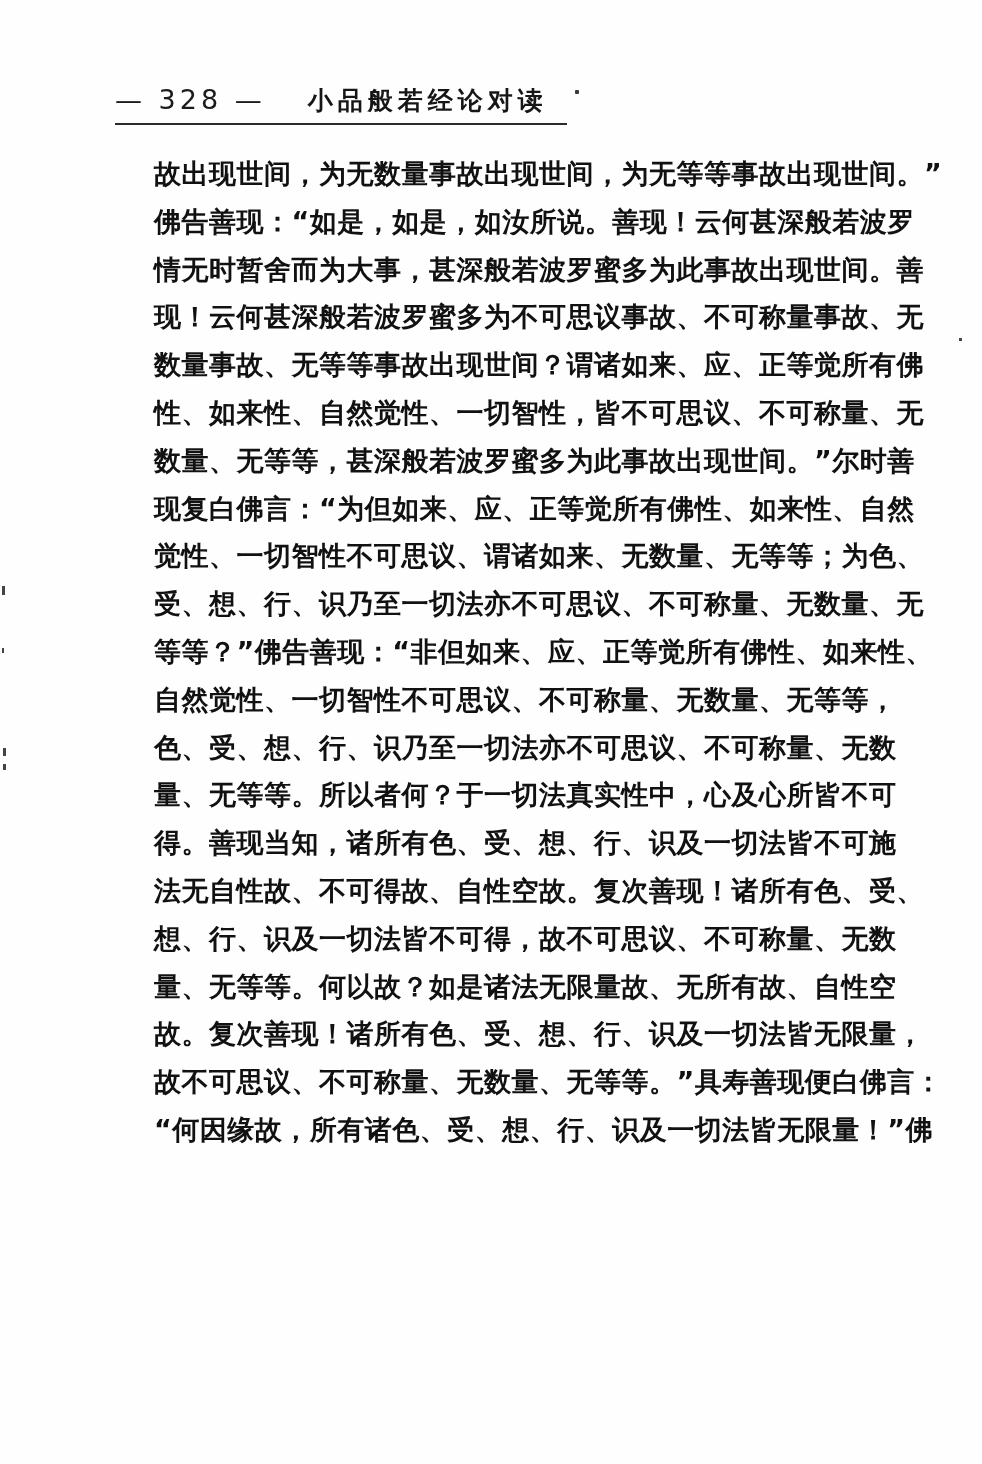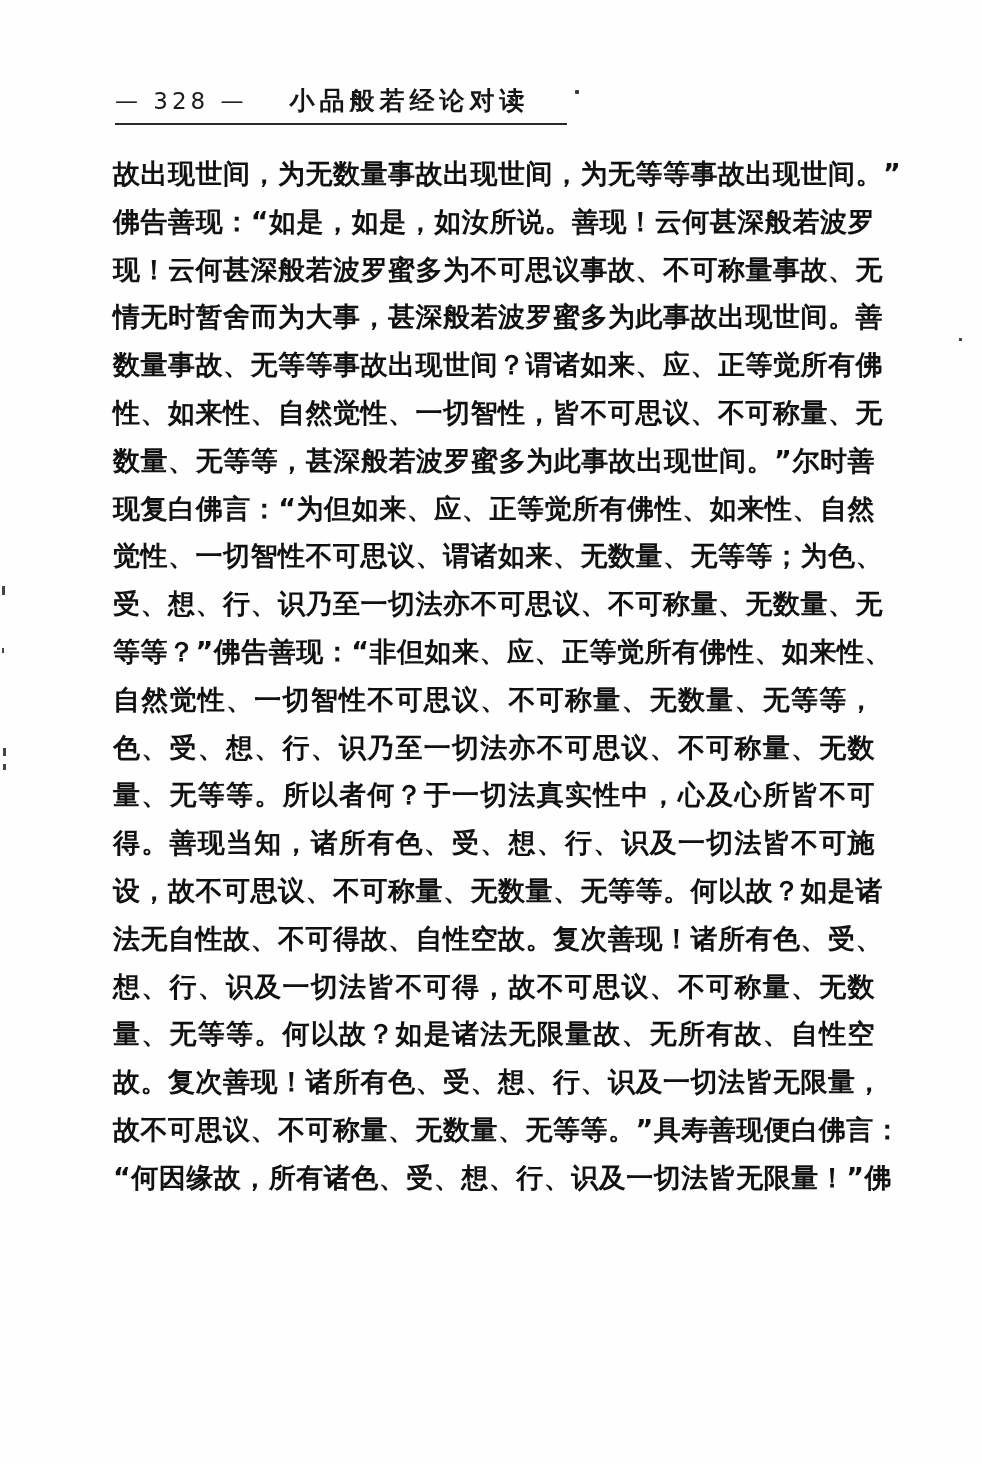--- a/index.html
+++ b/index.html
@@ -21,21 +21,21 @@
     top: 84px;
     left: 115px;
     width: 452px;
     padding-bottom: 6px;
     border-bottom: 2px solid #2a2a2a;
     display: flex;
     align-items: baseline;
     white-space: nowrap;
   }
   .page-marker {
-    font-size: 23px;
+    font-size: 27px;
     letter-spacing: 4px;
     color: #1c1c1c;
   }
   .book-title {
     margin-left: 42px;
     font-size: 25px;
     font-weight: 600;
     letter-spacing: 5px;
     color: #161616;
   }
@@ -58,20 +58,21 @@
     font-size: 27px;
     font-weight: 700;
     line-height: 47.8px;
     height: 47.8px;
     text-align: justify;
     text-align-last: justify;
     text-justify: inter-character;
     letter-spacing: 0.5px;
     white-space: nowrap;
     color: #111111;
+    margin-left: 41px;
   }
   .scan-speck {
     position: absolute;
     background: #444444;
   }
   .speck-1 { left: 2px; top: 586px; width: 3px; height: 9px; }
   .speck-2 { left: 2px; top: 648px; width: 2px; height: 5px; }
   .speck-3 { left: 3px; top: 748px; width: 3px; height: 8px; }
   .speck-4 { left: 3px; top: 764px; width: 3px; height: 6px; }
   .speck-5 { left: 959px; top: 338px; width: 3px; height: 3px; }
@@ -83,34 +84,33 @@
 
   <header class="page-header">
     <span class="page-marker">— 328 —</span>
     <span class="book-title">小品般若经论对读</span>
   </header>
   <span class="title-speck"></span>
 
   <main class="body-text">
     <div class="text-line">故出现世间，为无数量事故出现世间，为无等等事故出现世间。”</div>
     <div class="text-line">佛告善现：“如是，如是，如汝所说。善现！云何甚深般若波罗</div>
+    <div class="text-line">情无时暂舍而为大事，甚深般若波罗蜜多为此事故出现世间。善</div>
     <div class="text-line">现！云何甚深般若波罗蜜多为不可思议事故、不可称量事故、无</div>
-    <div class="text-line">情无时暂舍而为大事，甚深般若波罗蜜多为此事故出现世间。善</div>
     <div class="text-line">数量事故、无等等事故出现世间？谓诸如来、应、正等觉所有佛</div>
     <div class="text-line">性、如来性、自然觉性、一切智性，皆不可思议、不可称量、无</div>
     <div class="text-line">数量、无等等，甚深般若波罗蜜多为此事故出现世间。”尔时善</div>
     <div class="text-line">现复白佛言：“为但如来、应、正等觉所有佛性、如来性、自然</div>
     <div class="text-line">觉性、一切智性不可思议、谓诸如来、无数量、无等等；为色、</div>
     <div class="text-line">受、想、行、识乃至一切法亦不可思议、不可称量、无数量、无</div>
     <div class="text-line">等等？”佛告善现：“非但如来、应、正等觉所有佛性、如来性、</div>
     <div class="text-line">自然觉性、一切智性不可思议、不可称量、无数量、无等等，</div>
     <div class="text-line">色、受、想、行、识乃至一切法亦不可思议、不可称量、无数</div>
     <div class="text-line">量、无等等。所以者何？于一切法真实性中，心及心所皆不可</div>
     <div class="text-line">得。善现当知，诸所有色、受、想、行、识及一切法皆不可施</div>
-    <div class="text-line">设，故不可思议、不可称量、无数量、无等等。何以故？如是诸</div>
     <div class="text-line">法无自性故、不可得故、自性空故。复次善现！诸所有色、受、</div>
     <div class="text-line">想、行、识及一切法皆不可得，故不可思议、不可称量、无数</div>
     <div class="text-line">量、无等等。何以故？如是诸法无限量故、无所有故、自性空</div>
     <div class="text-line">故。复次善现！诸所有色、受、想、行、识及一切法皆无限量，</div>
     <div class="text-line">故不可思议、不可称量、无数量、无等等。”具寿善现便白佛言：</div>
     <div class="text-line">“何因缘故，所有诸色、受、想、行、识及一切法皆无限量！”佛</div>
   </main>
 
   <span class="scan-speck speck-1"></span>
   <span class="scan-speck speck-2"></span>

